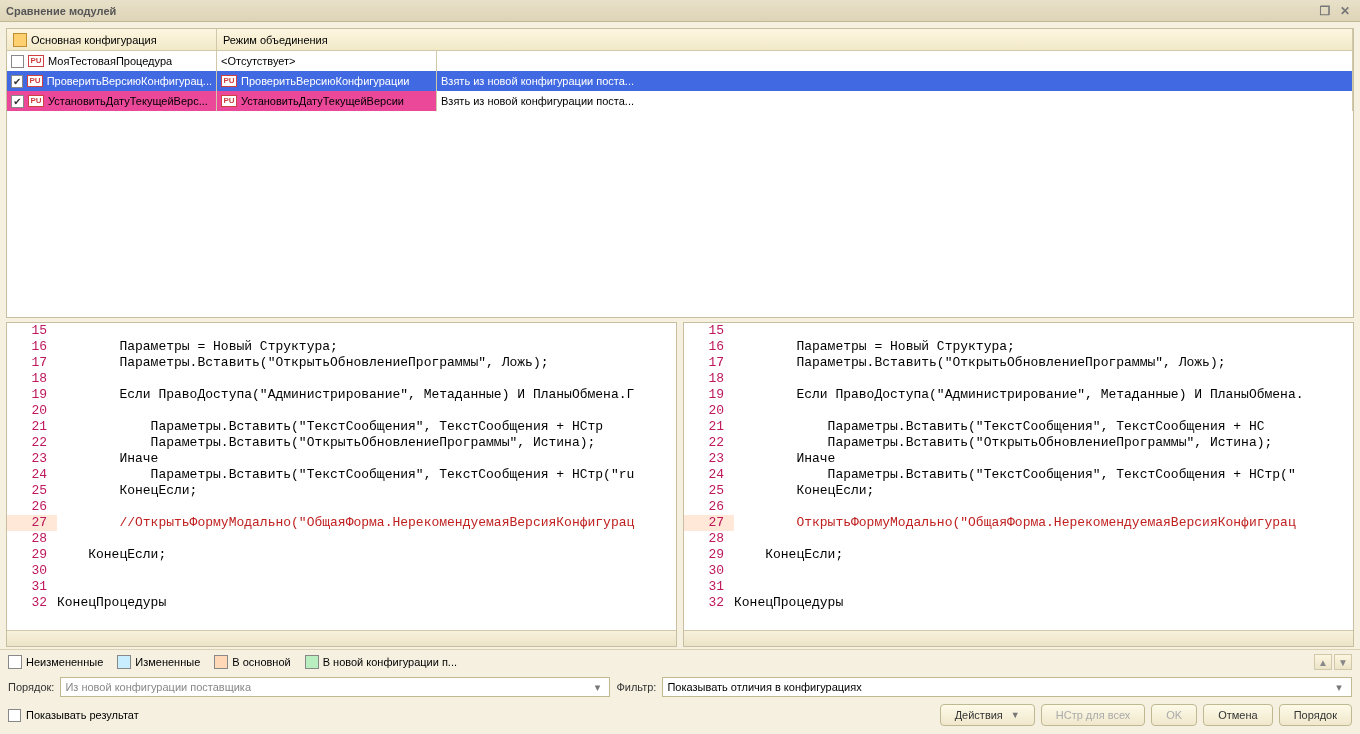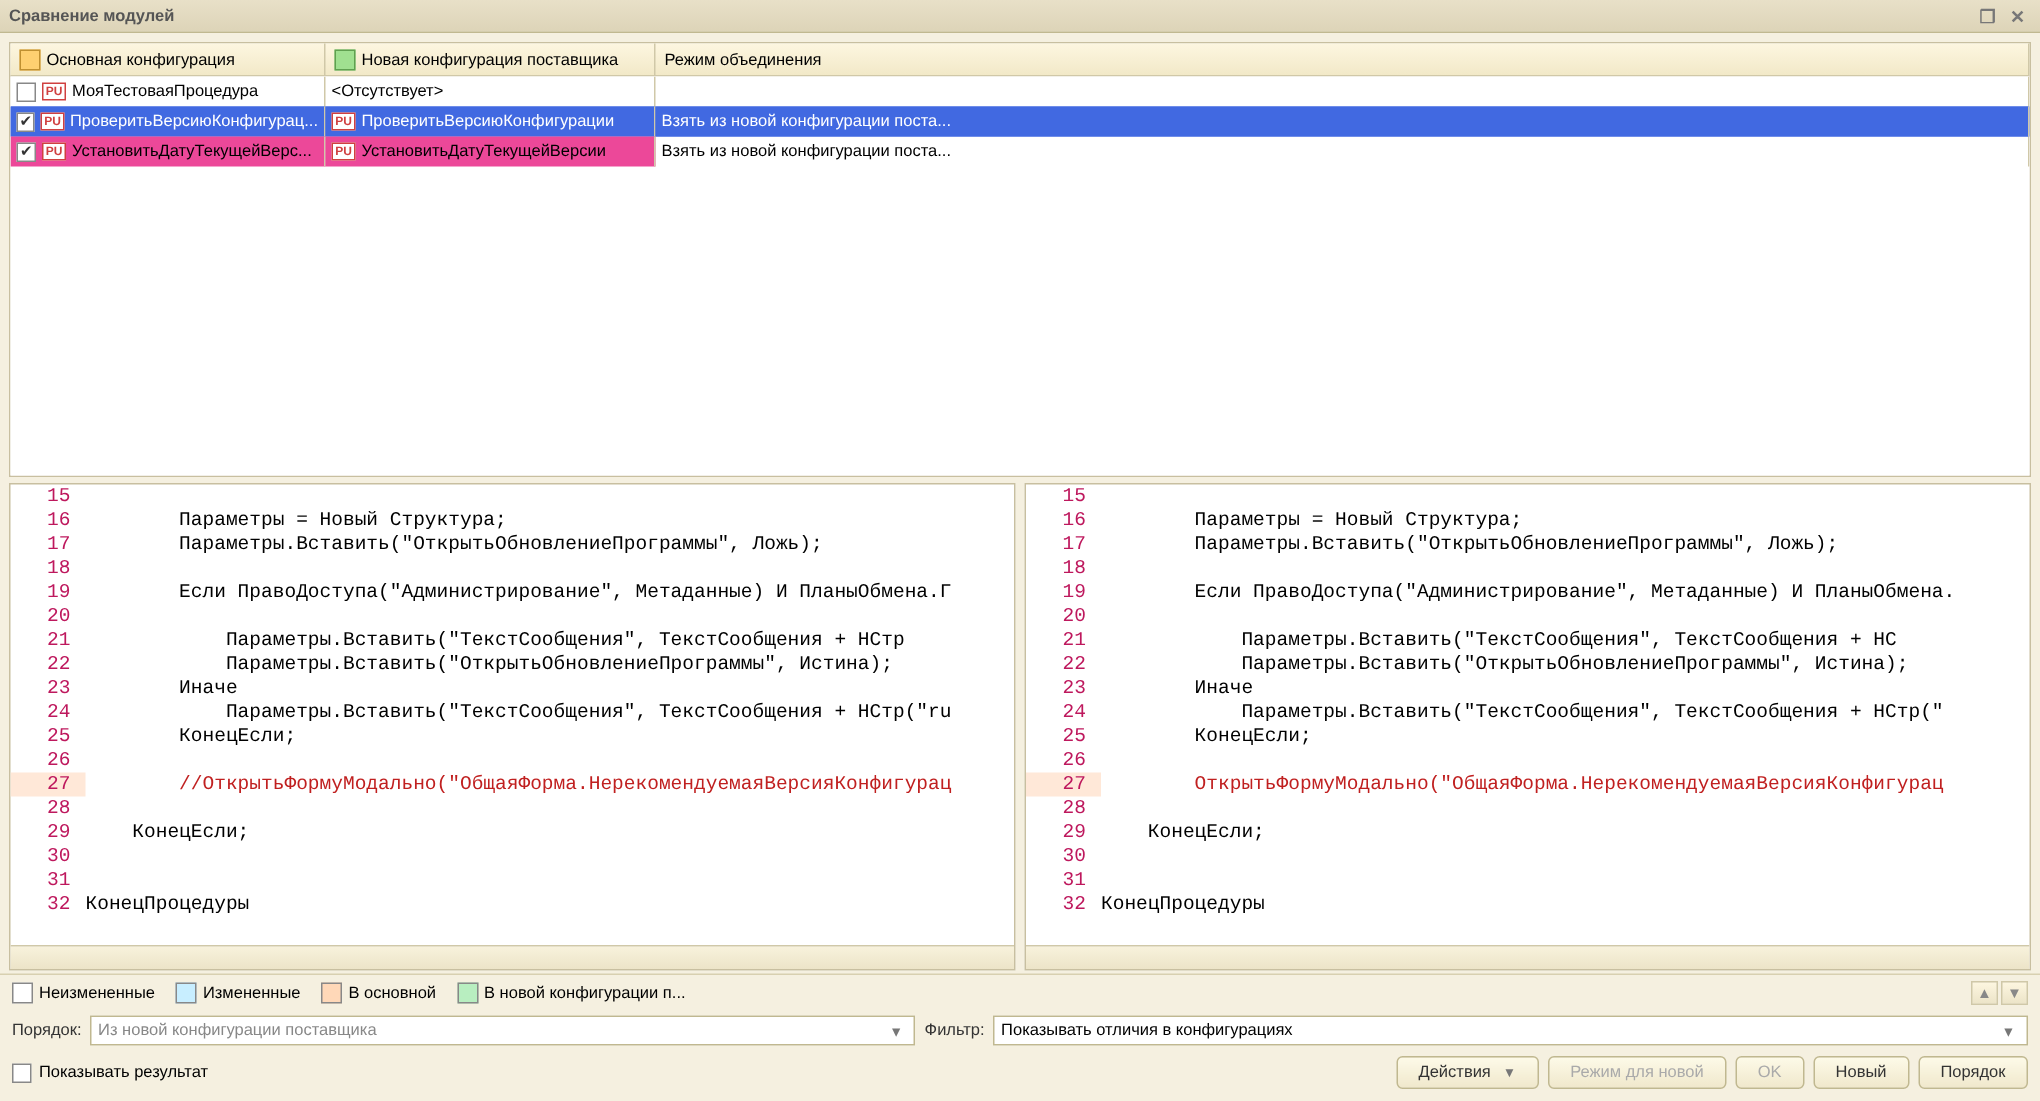--- a/index.html
+++ b/index.html
@@ -209,24 +209,20 @@
   <span class="title-btn">❐</span>
   <span class="title-btn">✕</span>
 </div>
 
 <div class="comparison-table">
   <div class="ct-header">
     <div class="ct-col ct-col1">
       <span class="cfg-icon"></span>
       <span>Основная конфигурация</span>
     </div>
-    <div class="ct-col ct-col2">
-      <span class="cfg-icon new"></span>
-      <span>Новая конфигурация поставщика</span>
-    </div>
     <div class="ct-col ct-col3">
       <span>Режим объединения</span>
     </div>
   </div>
   <div class="ct-body" id="ct-body">
       <div class="ct-row">
         <div class="ct-col ct-col1">
           <span class="chk"></span> 
           <span class="pu-icon"></span> 
           <span>МояТестоваяПроцедура</span>
@@ -320,24 +316,24 @@
   <div class="chk-label">
     <span class="chk"></span>
     <span>Показывать результат</span>
   </div>
   <span class="spacer"></span>
   <span class="btn">
     <span>Действия</span>
     <span class="drop">▼</span>
   </span>
   <span class="btn disabled">
-    <span>Режим для новой</span>
+    <span>НСтр для всех</span>
   </span>
   <span class="btn disabled">
     <span>OK</span>
   </span>
   <span class="btn">
-    <span>Новый</span>
+    <span>Отмена</span>
   </span>
   <span class="btn">
     <span>Порядок</span>
   </span>
 </div>
 
 </body></html>

